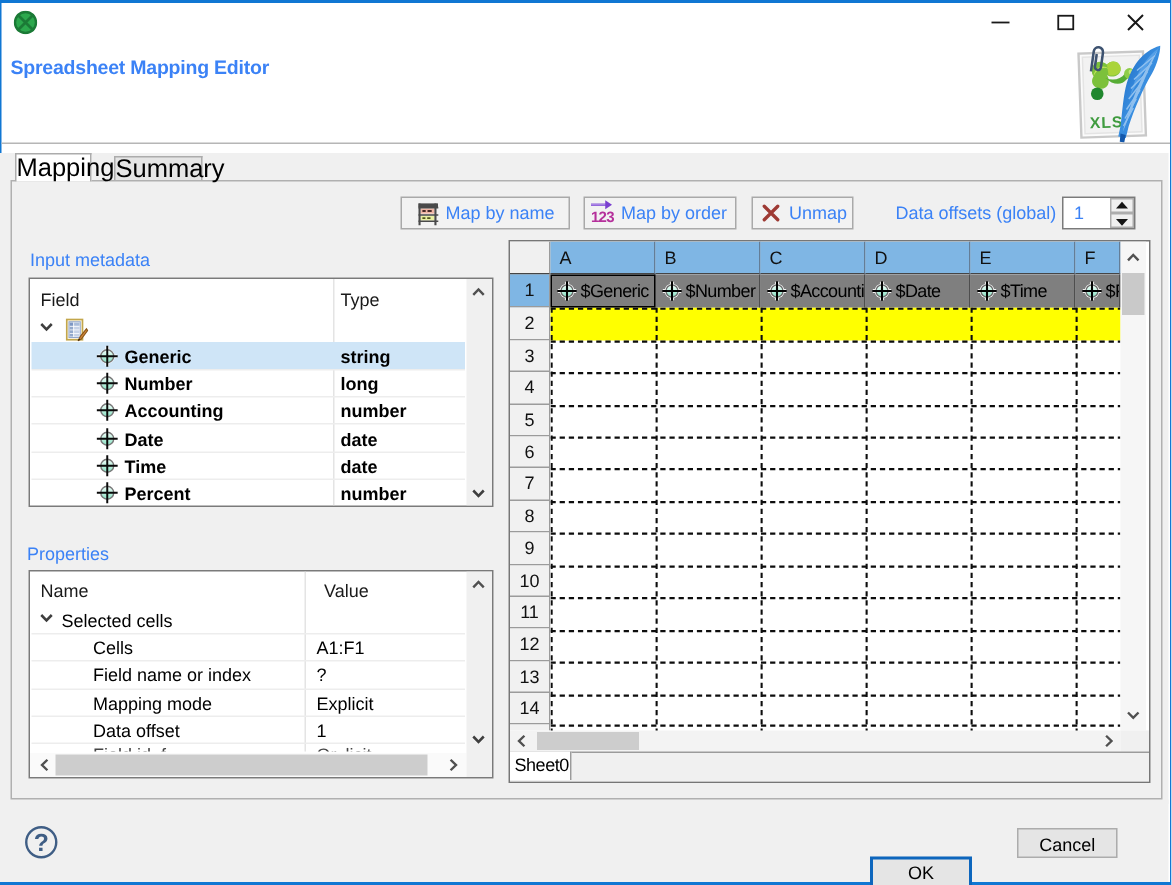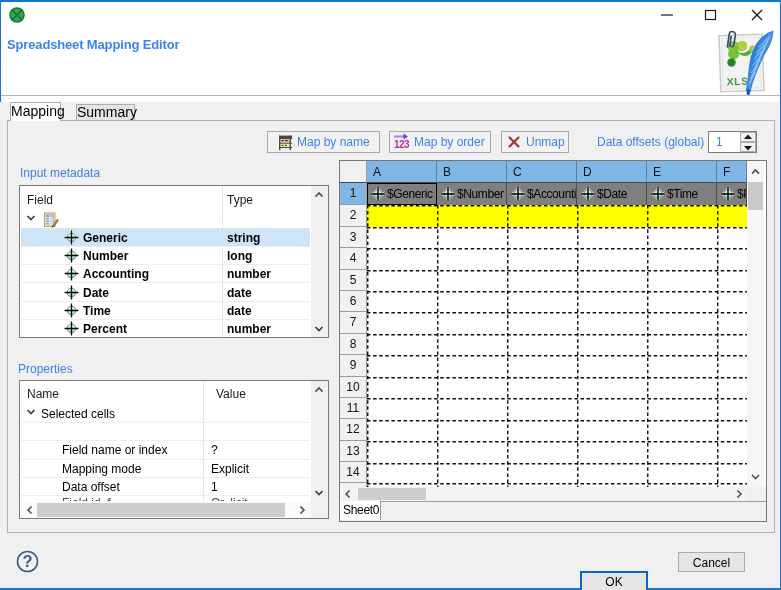--- a/index.html
+++ b/index.html
@@ -1,20 +1,20 @@
 <!DOCTYPE html>
 <html><head><meta charset="utf-8"><style>
 html,body{margin:0;padding:0}
 body{width:781px;height:590px;font-family:"Liberation Sans",sans-serif;position:relative;background:#fff;overflow:hidden}
 .abs{position:absolute}
 #win{position:absolute;left:0;top:0;width:781px;height:590px;background:#fff;border-left:1px solid #1077d3;border-right:1px solid #1077d3;border-bottom:2px solid #1077d3;border-top:2px solid #1077d3;box-sizing:border-box}
 .txt{position:absolute;white-space:nowrap;color:#3b82f6}
 .graybg{position:absolute;left:0;top:102px;width:779px;height:434px;background:#f0f0f0}
 .footer{position:absolute;left:0;top:533px;width:779px;height:55px;background:#f0f0f0}
-.tab{position:absolute;top:102px;height:18px;border:1px solid #acacac;box-sizing:border-box;font-size:14px;line-height:17px;text-align:center}
+.tab{position:absolute;top:102px;height:18px;border:1px solid #acacac;box-sizing:border-box;font-size:17px;line-height:17px;text-align:center}
 .toolbtn{position:absolute;top:131px;height:22px;background:#f2f2f2;border:1px solid #a9a9a9;box-sizing:border-box;font-size:12px;color:#000}
 .panel{position:absolute;background:#fff;border:1px solid #7a7a7a;box-sizing:content-box}
 .hdrtxt{position:absolute;font-size:12px;color:#1a1a1a;white-space:nowrap}
 .sb{position:absolute;background:#f0f0f0}
 .mrow{position:absolute;left:0;width:290px;height:18px}
 .mrow .fn{position:absolute;left:63px;top:3px;font-size:12px;font-weight:bold;color:#000;white-space:nowrap}
 .mrow .ft{position:absolute;left:207px;top:3px;font-size:12px;font-weight:bold;color:#000;white-space:nowrap}
 .mrow::before{content:""}
 .prow{position:absolute;left:0;width:290px;height:18px;font-size:12px}
 .prow .pn{position:absolute;top:3px;white-space:nowrap}
@@ -232,20 +232,24 @@
  <div class="abs" style="left:1px;top:59px;width:289px;height:1px;background:#ededed"></div>
  <div class="abs" style="left:1px;top:78px;width:289px;height:1px;background:#ededed"></div>
  <div class="abs" style="left:1px;top:96px;width:289px;height:1px;background:#ededed"></div>
  <div class="abs" style="left:1px;top:114px;width:289px;height:1px;background:#ededed"></div>
  <svg class="abs" style="left:6px;top:26px" width="10" height="10">
       <use href="#chev"></use>
     </svg>
  <div class="prow" style="top:23px">
       <span class="pn" style="left:21px">Selected cells</span>
     </div>
+ <div class="prow" style="top:41px">
+      <span class="pn" style="left:42px">Cells</span>
+      <span class="pv">A1:F1</span>
+    </div>
  <div class="prow" style="top:59px">
       <span class="pn" style="left:42px">Field name or index</span>
       <span class="pv">?</span>
     </div>
  <div class="prow" style="top:78px">
       <span class="pn" style="left:42px">Mapping mode</span>
       <span class="pv">Explicit</span>
     </div>
  <div class="prow" style="top:96px">
       <span class="pn" style="left:42px">Data offset</span>

